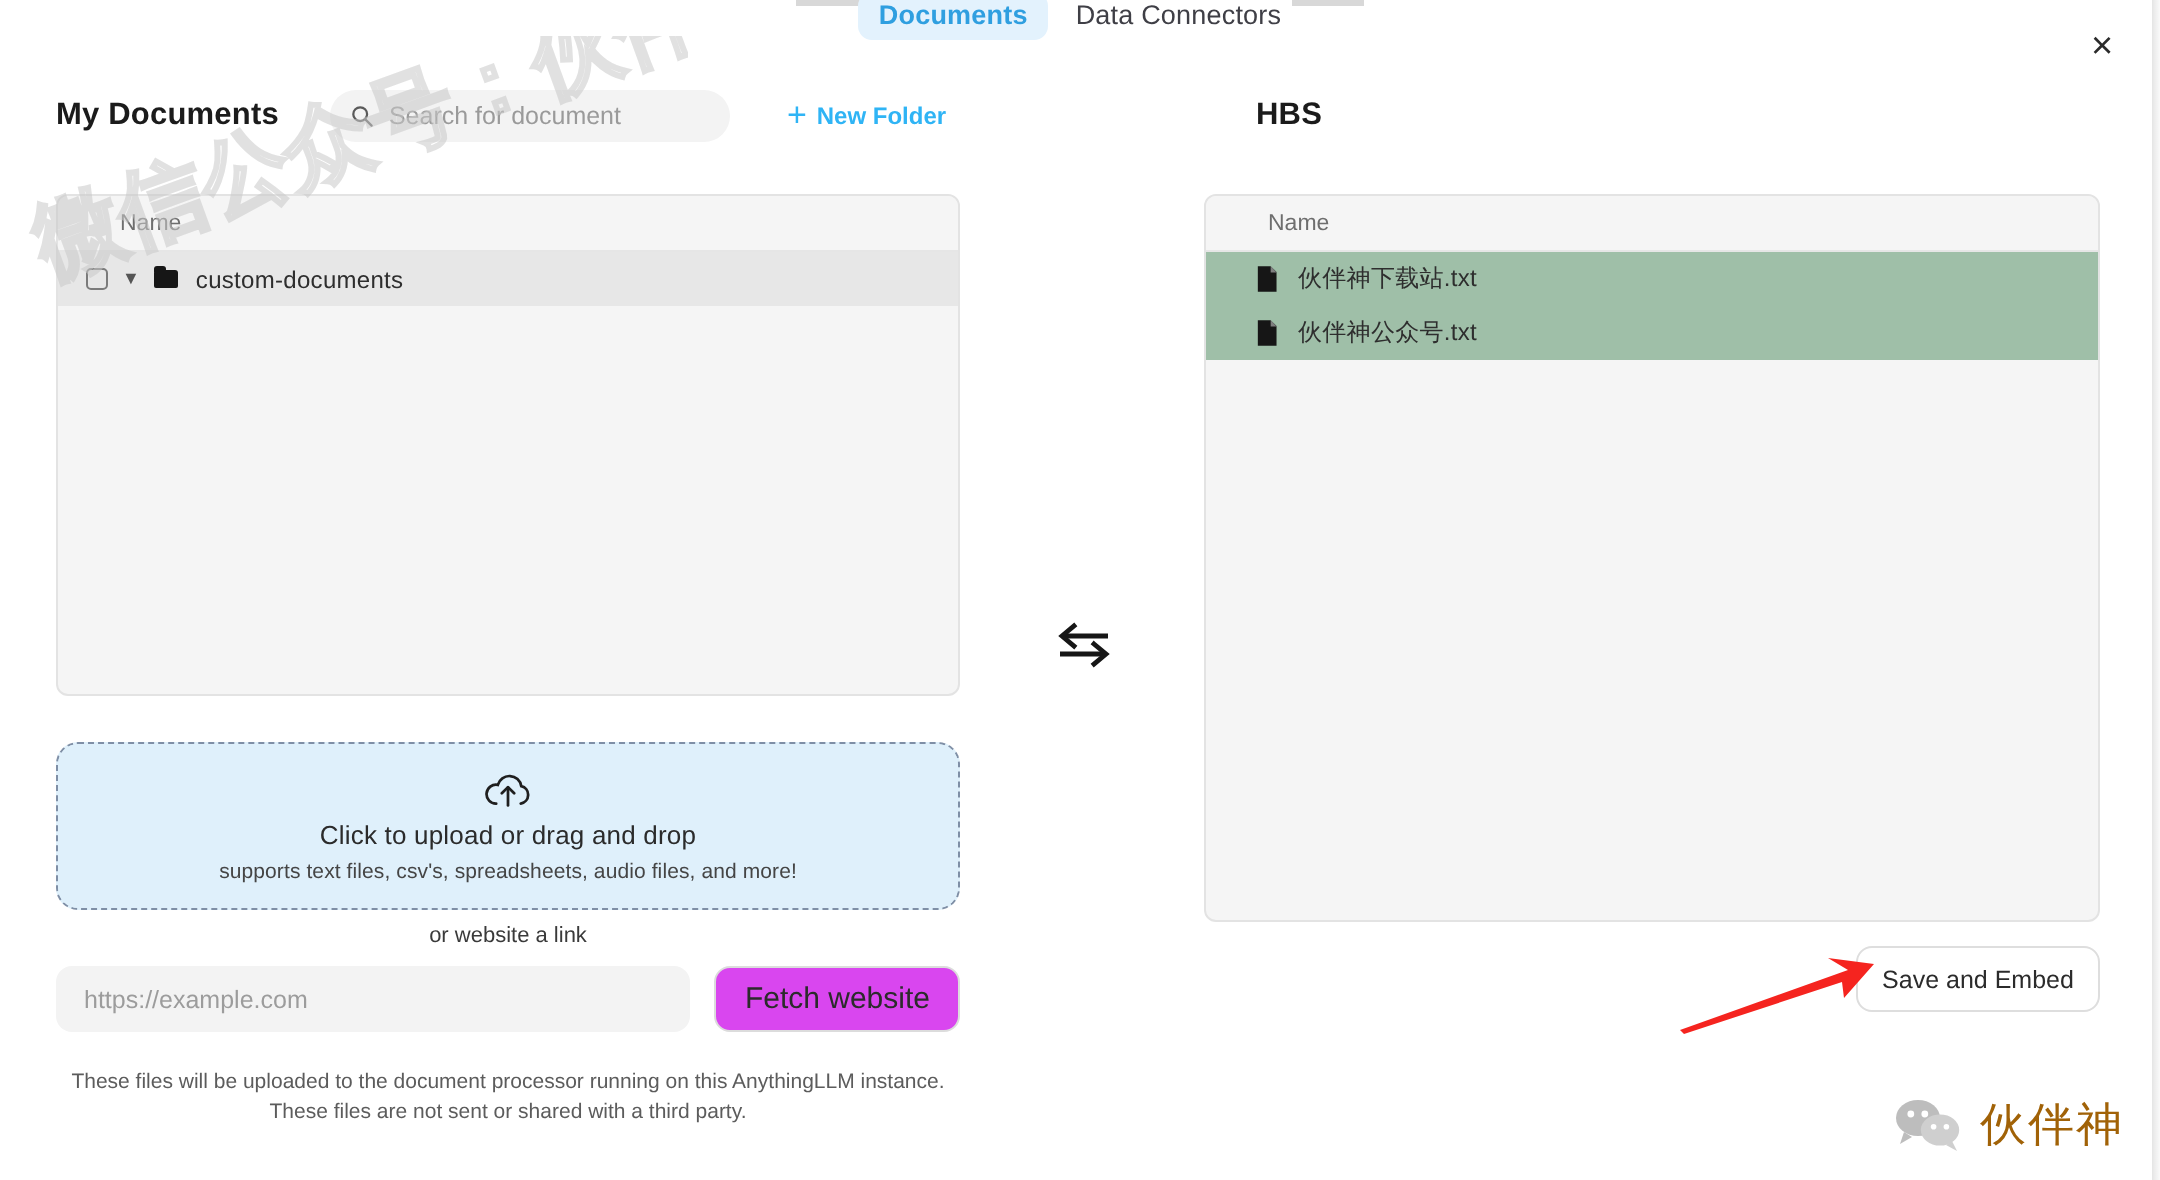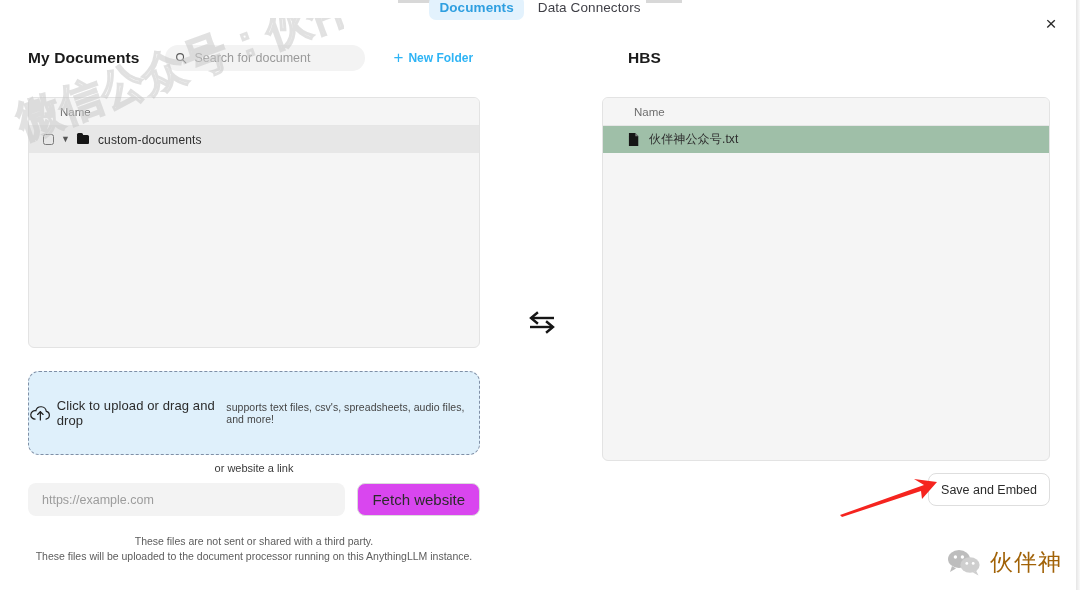--- a/index.html
+++ b/index.html
@@ -238,21 +238,21 @@
   .dropzone {
     position: absolute;
     left: 28px;
     top: 371px;
     width: 452px;
     height: 84px;
     border: 1.6px dashed #7f8fa6;
     border-radius: 11px;
     background: #dff0fb;
     display: flex;
-    flex-direction: row;
+    flex-direction: column;
     align-items: center;
     justify-content: center;
     gap: 5px;
     cursor: pointer;
   }
   .dz-title {
     font-size: 13px;
     color: #2b2b2b;
     letter-spacing: .1px;
   }
@@ -423,20 +423,27 @@
 
 <div class="right-pane">
 
   <div class="pane-head">
     <div class="pane-title right">HBS</div>
   </div>
 
   <div class="filebox right-box">
     <div class="col-head">Name</div>
 
+    <div class="row selected">
+      <svg class="doc-ico" width="11" height="13" viewBox="0 0 12 14">
+        <path d="M1 0 h7 l3.2 3.2 V14 H1 Z" fill="#161616"></path>
+        <path d="M8 0 v3.4 h3.2 Z" fill="#ffffff" opacity=".45"></path>
+      </svg>
+      <span class="row-label">伙伴神下载站.txt</span>
+    </div>
 
     <div class="row selected">
       <svg class="doc-ico" width="11" height="13" viewBox="0 0 12 14">
         <path d="M1 0 h7 l3.2 3.2 V14 H1 Z" fill="#161616"></path>
         <path d="M8 0 v3.4 h3.2 Z" fill="#ffffff" opacity=".45"></path>
       </svg>
       <span class="row-label">伙伴神公众号.txt</span>
     </div>
   </div>
 </div>
@@ -461,22 +468,22 @@
 </div>
 
 <div class="or-link">or website a link</div>
 
 <div class="link-row">
   <input class="url-input" type="text" placeholder="https://example.com" style="">
   <button class="fetch-btn">Fetch website</button>
 </div>
 
 <div class="disclaimer">
+  <div>These files will be uploaded to the document processor running on this AnythingLLM instance.</div>
   <div>These files are not sent or shared with a third party.</div>
-  <div>These files will be uploaded to the document processor running on this AnythingLLM instance.</div>
 </div>
 
 <button class="save-btn">Save and Embed</button>
 
 <svg class="annot-arrow" viewBox="0 0 105 50">
   <path d="M4 45 L88 15 L78 9 L101 12 L86 29 L85 21 L6 47 Z" fill="#f5241f"></path>
 </svg>
 
 <svg class="wm-diagonal" viewBox="0 0 330 150">
   <text x="10" y="120" transform="rotate(-20 10 120)" font-family="DejaVu Sans, sans-serif" font-size="44" font-weight="700" fill="none" stroke="#c9c9c9" stroke-width="1.6">微信公众号：伙伴神</text>

